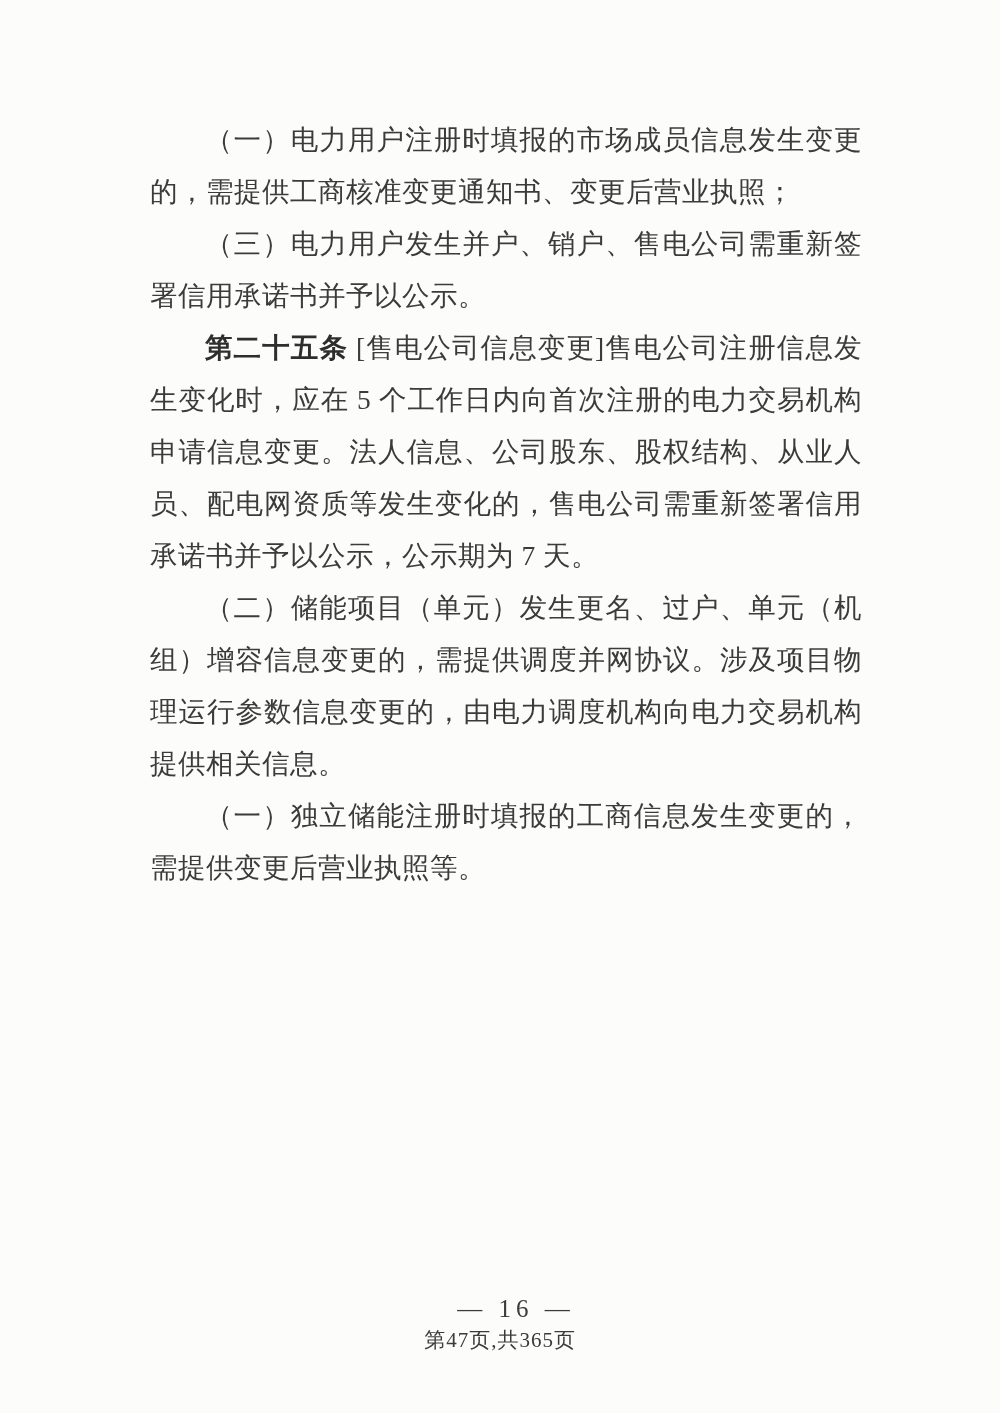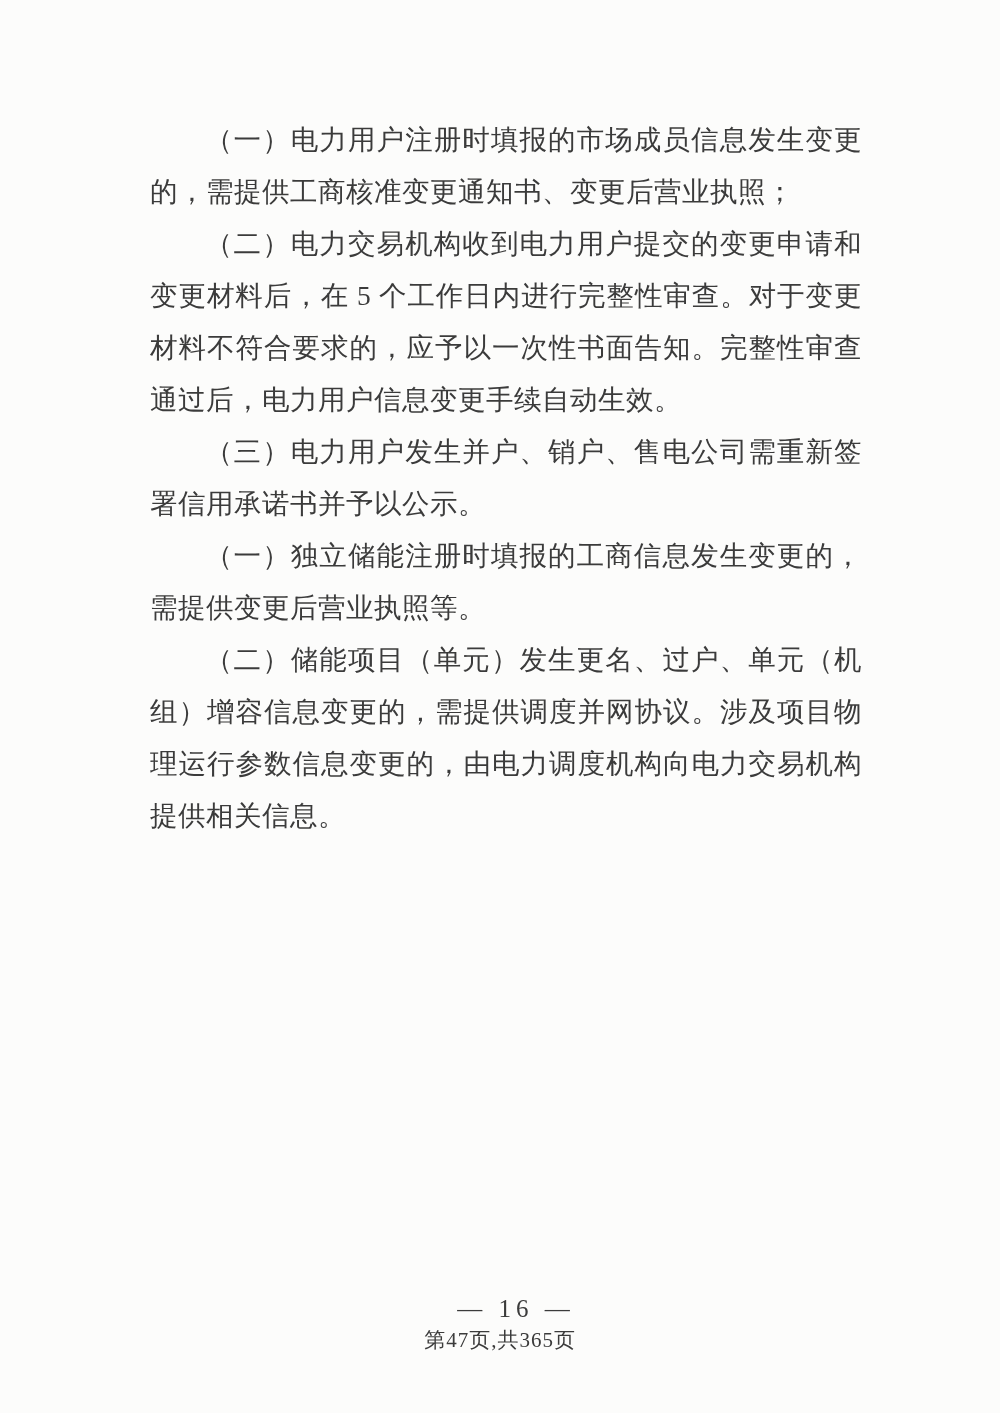--- a/index.html
+++ b/index.html
@@ -61,36 +61,36 @@
 <body>
 
 <div class="page">
 
   <div class="content">
 
     <p>
       <span>（一）电力用户注册时填报的市场成员信息发生变更的，需提供工商核准变更通知书、变更后营业执照；</span>
     </p>
 
-    <p>
-      <span>（二）电力交易机构收到电力用户提交的变更申请和变更材料后，在 5 个工作日内进行完整性审查。对于变更材料不符合要求的，应予以一次性书面告知。完整性审查通过后，电力用户信息变更手续自动生效。</span>
-    </p>
 
     <p>
       <span>（三）电力用户发生并户、销户、售电公司需重新签署信用承诺书并予以公示。</span>
     </p>
 
+    <p>
+      <span class="article-head">第二十五条</span><span>&nbsp;[售电公司信息变更]售电公司注册信息发生变化时，应在 5 个工作日内向首次注册的电力交易机构申请信息变更。法人信息、公司股东、股权结构、从业人员、配电网资质等发生变化的，售电公司需重新签署信用承诺书并予以公示，公示期为 7 天。</span>
+    </p>
 
 
     <p>
-      <span>（一）独立储能注册时填报的工商信息发生变更的，需提供变更后营业执照等。</span>
+      <span>（二）储能项目（单元）发生更名、过户、单元（机组）增容信息变更的，需提供调度并网协议。涉及项目物理运行参数信息变更的，由电力调度机构向电力交易机构提供相关信息。</span>
     </p>
 
     <p>
-      <span>（二）储能项目（单元）发生更名、过户、单元（机组）增容信息变更的，需提供调度并网协议。涉及项目物理运行参数信息变更的，由电力调度机构向电力交易机构提供相关信息。</span>
+      <span>（一）独立储能注册时填报的工商信息发生变更的，需提供变更后营业执照等。</span>
     </p>
 
   </div>
 
   <div class="footer footer-number">— 16 —</div>
 
   <div class="footer footer-info">第47页,共365页</div>
 
 </div>
 

